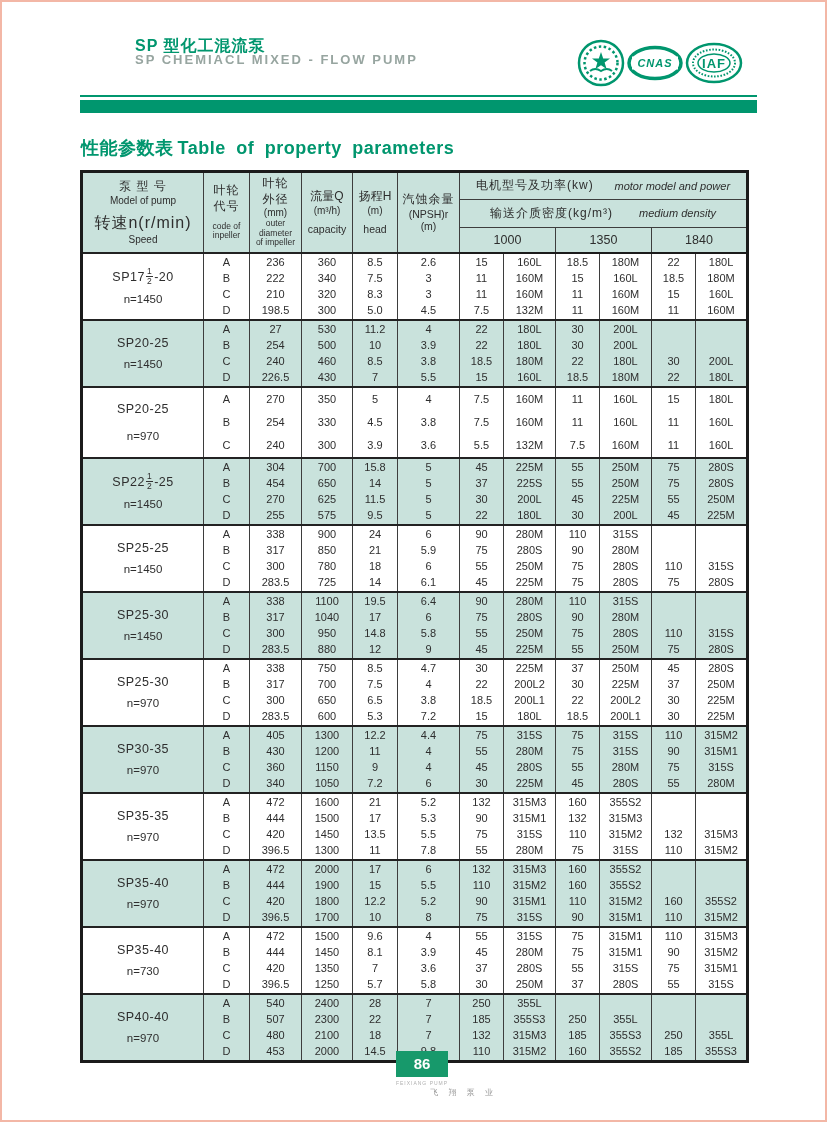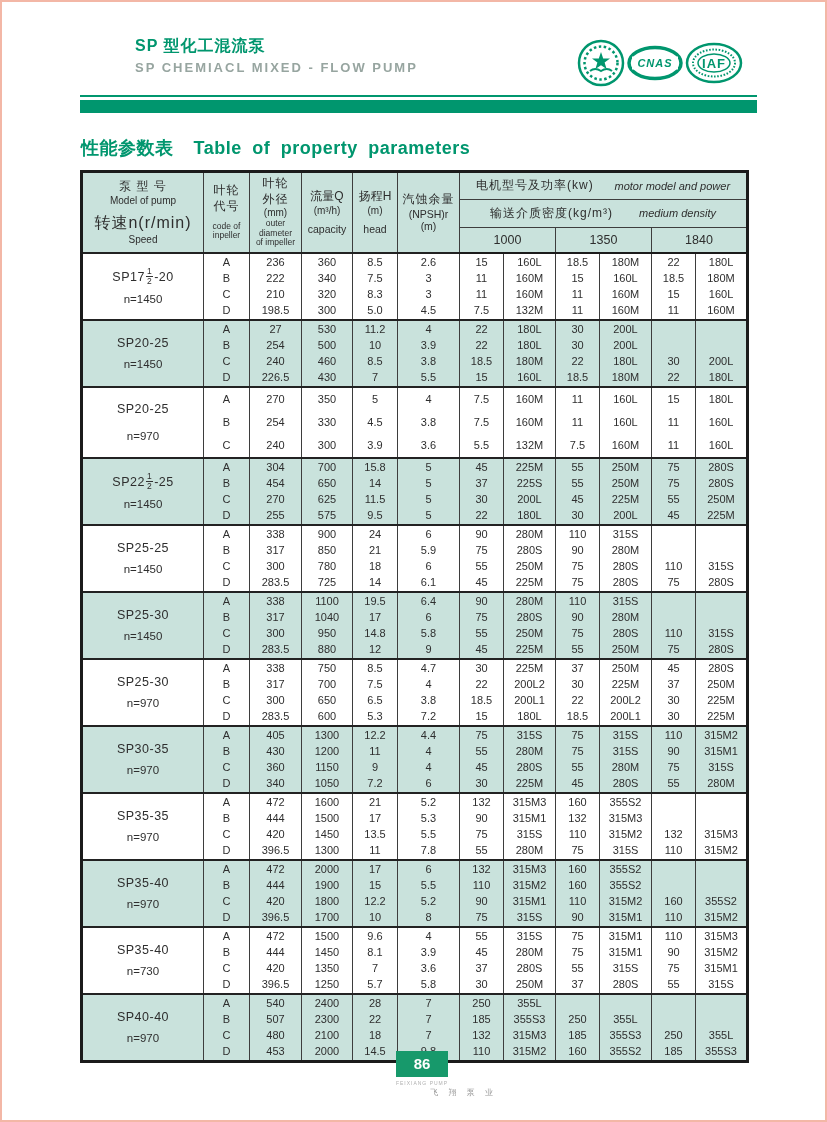--- a/index.html
+++ b/index.html
@@ -6,29 +6,29 @@
   body{
     width:827px;height:1122px;position:relative;background:#ffffff;
     font-family:"Liberation Sans","DejaVu Sans",sans-serif;color:#333;
     overflow:hidden;
   }
   .page-frame{position:absolute;inset:0;border:2px solid #f3b7a6;pointer-events:none;z-index:9;}
 
   
   .title-zh{position:absolute;left:135px;top:36px;font-size:16px;font-weight:bold;
     color:#00966e;letter-spacing:1px;}
-  .title-en{position:absolute;left:135px;top:60px;font-size:13px;font-weight:bold;
+  .title-en{position:absolute;left:135px;top:52px;font-size:13px;font-weight:bold;
     color:#97a5a0;letter-spacing:2px;}
   .logos{position:absolute;left:576px;top:38px;display:flex;align-items:center;}
   .rule-thin{position:absolute;left:80px;top:95px;width:677px;height:2px;background:#00966e;}
   .rule-bar{position:absolute;left:80px;top:100px;width:677px;height:13px;background:#00966e;}
 
   .section-title{position:absolute;left:81px;top:136px;font-size:18px;font-weight:bold;
     color:#00966e;letter-spacing:0.5px;}
-  .section-title .en{word-spacing:5px;margin-left:20px;}
+  .section-title .en{word-spacing:5px;margin-left:4px;}
 
   
   table.params{position:absolute;left:80px;top:170px;width:666px;
     border-collapse:collapse;table-layout:fixed;border:3px solid #1b1b1b;}
   table.params td{border:1px solid #3d3d3d;padding:0;text-align:center;vertical-align:middle;color:#2e2e2e;}
 
   
   td.hc{background:#c9e2dc;}
   tr.h1{height:28px;} tr.h2{height:28px;} tr.h3{height:25px;}
   .hz{font-size:12px;line-height:1.3;letter-spacing:1px;}

